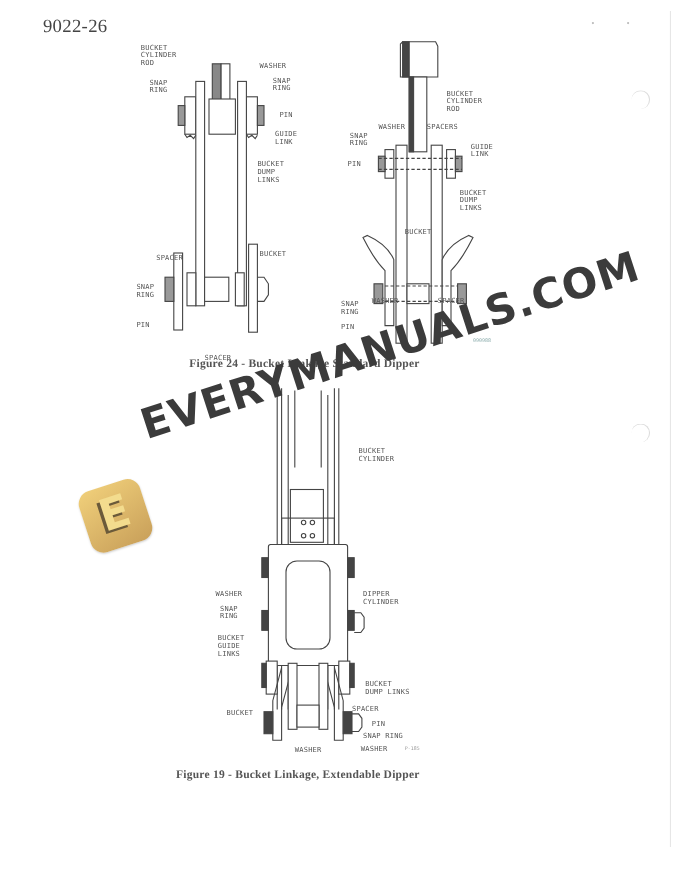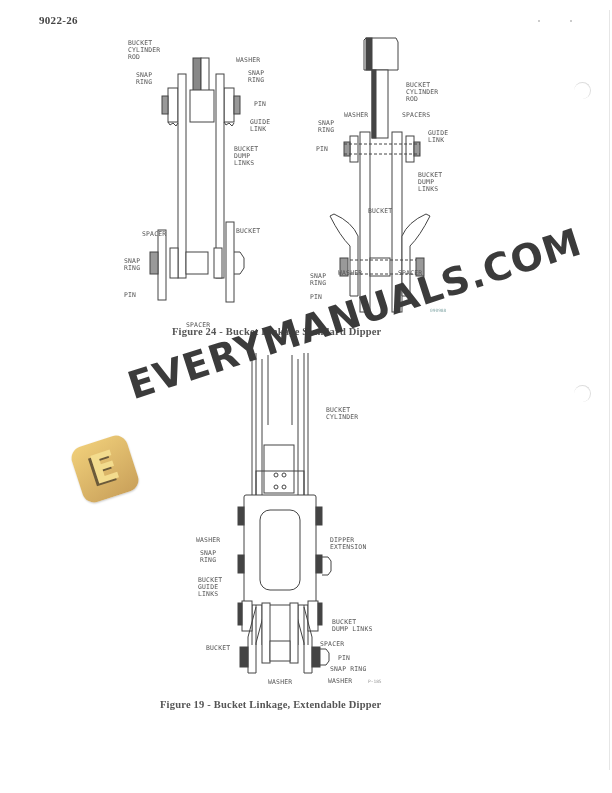--- a/index.html
+++ b/index.html
@@ -1,19 +1,19 @@
 <!DOCTYPE html>
 <html><head>
 <meta charset="utf-8">
 <style>
   html, body { margin: 0; padding: 0; background: #ffffff; }
   body { width: 612px; height: 793px; position: relative; overflow: hidden;
          font-family: "DejaVu Sans Mono", monospace; color: #3a3a3a; }
   .page-number { position: absolute; left: 39px; top: 14px; font-family: "Liberation Serif", serif;
-                 font-weight: bold; font-size: 11px; color: #444; letter-spacing: 0.3px; }
+                 font-weight: normal; font-size: 17px; color: #444; letter-spacing: 0.3px; }
   .figure { position: absolute; }
   .figure svg { position: absolute; left: 0; top: 0; overflow: visible; }
   .lbl { position: absolute; font-size: 6.4px; line-height: 7.2px; color: #555; white-space: pre;
          font-family: "DejaVu Sans Mono", monospace; letter-spacing: 0.2px; }
   .caption { position: absolute; font-family: "Liberation Serif", serif; font-weight: bold;
              font-size: 10.5px; color: #555; white-space: nowrap; letter-spacing: 0.2px; }
   .ref-code { position: absolute; font-size: 4.5px; color: #8aa; }
   .edge-line { position: absolute; right: 2px; width: 1px; background: #e6e6e6; }
   .binder-mark { position: absolute; width: 16px; height: 16px; border-top: 1px solid #ddd;
                  border-right: 1px solid #ddd; border-radius: 50%; }
@@ -112,21 +112,21 @@
       <line x1="40" y1="230" x2="124" y2="230" stroke-dasharray="3 2"></line>
       <line x1="40" y1="244" x2="124" y2="244" stroke-dasharray="3 2"></line>
       <rect x="40" y="228" width="8" height="18" fill="#999"></rect>
       <rect x="116" y="228" width="8" height="18" fill="#999"></rect>
     </g>
   </svg>
   <div class="lbl" style="left:106px;top:52px;">BUCKET
 CYLINDER
 ROD</div>
   <div class="lbl" style="left:44px;top:82px;">WASHER</div>
-  <div class="lbl" style="left:102px;top:82px;">SPACERS</div>
+  <div class="lbl" style="left:88px;top:82px;">SPACERS</div>
   <div class="lbl" style="left:18px;top:90px;">SNAP
 RING</div>
   <div class="lbl" style="left:128px;top:100px;">GUIDE
 LINK</div>
   <div class="lbl" style="left:16px;top:116px;">PIN</div>
   <div class="lbl" style="left:118px;top:142px;">BUCKET
 DUMP
 LINKS</div>
   <div class="lbl" style="left:68px;top:178px;">BUCKET</div>
   <div class="lbl" style="left:38px;top:240px;">WASHER</div>
@@ -176,21 +176,21 @@
       <rect x="122" y="302" width="8" height="20" fill="#444"></rect>
       <path d="M130 304 h6 l3 4 v8 l-3 4 h-6"></path>
     </g>
   </svg>
   <div class="lbl" style="left:136px;top:62px;">BUCKET
 CYLINDER</div>
   <div class="lbl" style="left:6px;top:192px;">WASHER</div>
   <div class="lbl" style="left:10px;top:205px;">SNAP
 RING</div>
   <div class="lbl" style="left:140px;top:192px;">DIPPER
-EXTENSION</div>
+CYLINDER</div>
   <div class="lbl" style="left:8px;top:232px;">BUCKET
 GUIDE
 LINKS</div>
   <div class="lbl" style="left:142px;top:274px;">BUCKET
 DUMP LINKS</div>
   <div class="lbl" style="left:16px;top:300px;">BUCKET</div>
   <div class="lbl" style="left:130px;top:296px;">SPACER</div>
   <div class="lbl" style="left:148px;top:310px;">PIN</div>
   <div class="lbl" style="left:140px;top:321px;">SNAP RING</div>
   <div class="lbl" style="left:78px;top:334px;">WASHER</div>

